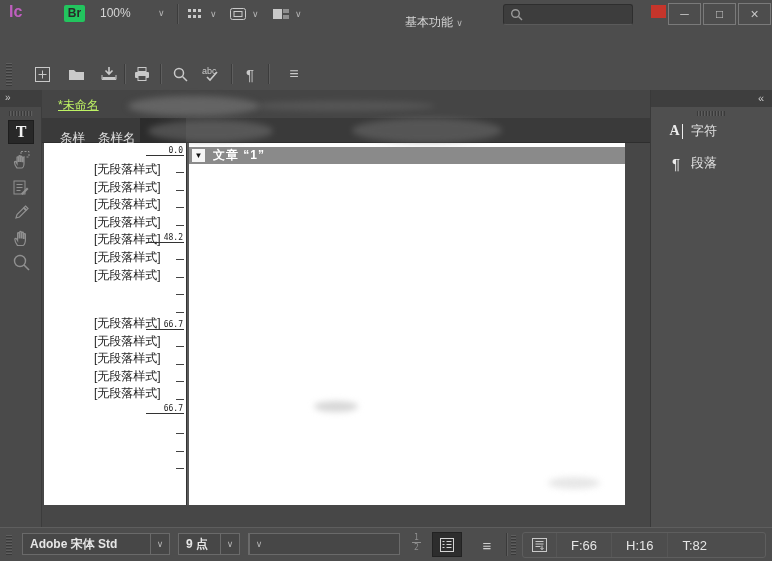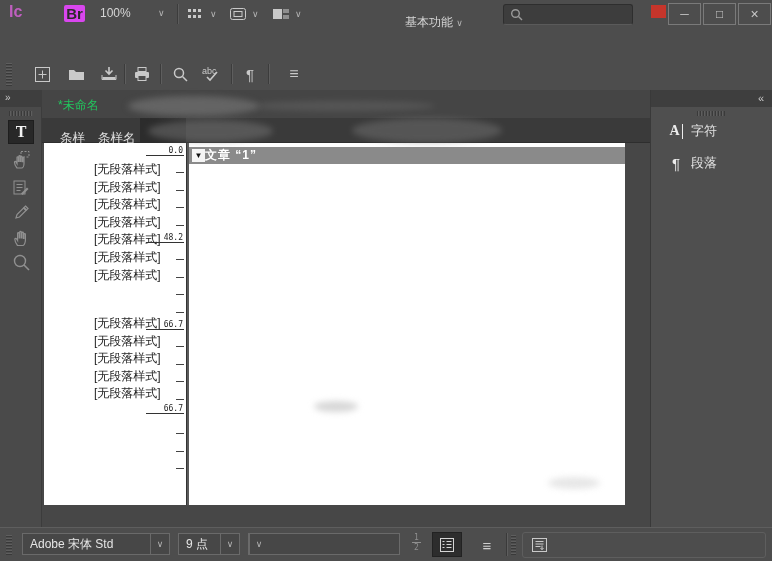--- a/index.html
+++ b/index.html
@@ -4,22 +4,22 @@
 <style>
   html,body{margin:0;padding:0;background:#2b2b2b;}
   .app{position:relative;width:772px;height:561px;background:#4d4d4d;
        font-family:"Liberation Sans",sans-serif;overflow:hidden;color:#e0e0e0;
        -webkit-user-select:none;user-select:none;}
   .abs{position:absolute;}
 
   
   .titlebar{position:absolute;left:0;top:0;width:772px;height:28px;background:#4d4d4d;}
   .logo{position:absolute;left:9px;top:3px;font-size:16px;font-weight:bold;color:#bf5fbf;letter-spacing:0;}
-  .br-btn{position:absolute;left:64px;top:5px;width:21px;height:17px;background:#d946ef;color:#2a2a2a;
-          font-size:15px;font-weight:bold;text-align:center;line-height:17px;border-radius:2px;}
+  .br-btn{position:absolute;left:64px;top:5px;width:21px;height:17px;background:#22c55e;color:#2a2a2a;
+          font-size:12px;font-weight:bold;text-align:center;line-height:17px;border-radius:2px;}
   .zoom-ctl{position:absolute;left:100px;top:6px;font-size:12px;color:#d6d6d6;}
   .chev{font-size:9px;color:#b5b5b5;}
   .tb-sep{position:absolute;top:4px;width:1px;height:20px;background:#3c3c3c;border-right:1px solid #5c5c5c;}
   .tb-group{position:absolute;top:5px;height:18px;display:flex;align-items:center;gap:5px;}
   .ws-switch{position:absolute;left:405px;top:6px;font-size:12px;color:#d6d6d6;margin-top:8px;}
   .searchbox{position:absolute;left:503px;top:4px;width:128px;height:19px;background:#3d3d3d;
              border:1px solid #2e2e2e;border-bottom-color:#5a5a5a;border-radius:3px;display:flex;align-items:center;}
   .searchbox input{background:transparent;border:0;outline:0;color:#ddd;font-size:11px;width:100px;
              font-family:"Liberation Sans",sans-serif;}
   .red-ind{position:absolute;left:651px;top:5px;width:15px;height:13px;background:#c5352b;}
@@ -45,52 +45,52 @@
   .tools-panel{position:absolute;left:0;top:0;width:42px;height:437px;background:#4a4a4a;border-right:1px solid #3c3c3c;box-sizing:border-box;}
   .tools-header{position:absolute;left:0;top:0;width:42px;height:17px;background:#3e3e3e;color:#c9c9c9;
                 font-size:10px;line-height:16px;padding-left:5px;box-sizing:border-box;}
   .tool-slot{position:absolute;left:8px;width:26px;height:24px;display:flex;align-items:center;justify-content:center;}
   .tool-selected{background:#282828;border:1px solid #1e1e1e;box-sizing:border-box;}
   .type-glyph{font-family:"Liberation Serif",serif;font-weight:bold;font-size:16px;color:#f2f2f2;}
 
   
   .doc-area{position:absolute;left:42px;top:0;width:608px;height:437px;}
   .doc-tabstrip{position:absolute;left:0;top:0;width:608px;height:28px;background:#454545;}
-  .doc-tab-title{position:absolute;left:16px;top:7px;font-size:12px;color:#22c55e;}
+  .doc-tab-title{position:absolute;left:16px;top:7px;font-size:12px;color:#bef264;text-decoration:underline;}
   .view-tabs{position:absolute;left:0;top:28px;width:608px;height:25px;background:#3a3a3a;border-bottom:1px solid #2e2e2e;box-sizing:border-box;}
   .view-tab{position:absolute;top:8px;height:25px;line-height:25px;font-size:12.5px;color:#e0e0e0;}
   .ruler-head{position:absolute;left:98px;top:0;width:46px;height:25px;background:#2c2c2c;}
   .galley{position:absolute;left:2px;top:53px;width:581px;height:362px;background:#ffffff;}
   .style-col{position:absolute;left:0;top:0;width:142px;height:362px;}
   .style-row{position:absolute;left:6px;font-size:12px;color:#1f1f1f;white-space:nowrap;margin-left:44px;}
   .col-sep{position:absolute;left:142px;top:0;width:3px;height:362px;background:#5a5a5a;border-left:1px solid #333;box-sizing:border-box;}
   .story-col{position:absolute;left:145px;top:0;width:436px;height:362px;}
   .story-bar{position:absolute;left:0;top:4px;width:436px;height:17px;background:#8a8a8a;display:flex;align-items:center;}
   .story-tri{width:13px;height:13px;background:#f5f5f5;margin-left:3px;text-align:center;line-height:13px;font-size:8px;color:#111;}
-  .story-label{margin-left:0;font-size:12px;font-weight:bold;color:#ffffff;letter-spacing:1px;}
+  .story-label{margin-left:8px;font-size:12px;font-weight:bold;color:#ffffff;letter-spacing:1px;}
   .ruler-tick{position:absolute;height:1px;width:8px;background:#444;right:2px;}
   .ruler-major{position:absolute;right:2px;width:38px;border-bottom:1px solid #333;}
   .ruler-major span{position:absolute;right:1px;top:-9px;font-size:8px;color:#222;font-family:"DejaVu Sans Mono",monospace;}
   .corner-icon{position:absolute;left:575px;top:409px;}
 
   
   .right-panel{position:absolute;left:650px;top:0;width:122px;height:437px;background:#4f4f4f;border-left:1px solid #393939;box-sizing:border-box;}
   .rp-header{position:absolute;left:0;top:0;width:121px;height:17px;background:#3e3e3e;}
   .rp-collapse{position:absolute;right:8px;top:0;font-size:11px;color:#c9c9c9;line-height:16px;}
   .rp-item{position:absolute;left:0;width:121px;height:30px;display:flex;align-items:center;}
   .rp-icon{width:30px;margin-left:10px;display:flex;align-items:center;justify-content:center;}
   .rp-label{font-size:13px;color:#e2e2e2;}
   .char-A{font-size:14px;font-weight:bold;color:#ececec;font-family:"Liberation Serif",serif;}
   .cursorbar{display:inline-block;width:1px;height:15px;background:#ececec;margin-left:2px;}
   .pilcrow-big{font-size:15px;color:#ececec;}
 
   
   .statusbar{position:absolute;left:0;top:527px;width:772px;height:34px;background:#4d4d4d;border-top:1px solid #5e5e5e;box-sizing:border-box;}
   .combo{position:absolute;top:5px;height:22px;border:1px solid #6a6a6a;background:#474747;display:flex;align-items:center;box-sizing:border-box;}
-  .combo .val{flex:1;font-size:12px;color:#e6e6e6;padding-left:7px;white-space:nowrap;overflow:hidden;}
+  .combo .val{flex:1;font-size:12px;color:#e6e6e6;padding-left:7px;white-space:nowrap;overflow:hidden;font-weight:bold;}
   .combo .dd{width:18px;height:100%;border-left:1px solid #6a6a6a;display:flex;align-items:center;justify-content:center;}
   .half-icon{position:absolute;left:412px;top:6px;display:flex;flex-direction:column;align-items:center;
              font-size:8px;line-height:7px;color:#8f8f8f;font-family:"DejaVu Sans Mono",monospace;}
   .half-icon .bar{width:9px;height:1px;background:#8f8f8f;margin:1px 0;}
   .press-btn{position:absolute;left:432px;top:4px;width:30px;height:25px;background:#2d2d2d;border:1px solid #222;
              box-sizing:border-box;display:flex;align-items:center;justify-content:center;}
   .menu-glyph{font-size:15px;color:#cfcfcf;}
   .stats-group{position:absolute;left:522px;top:4px;width:244px;height:26px;border:1px solid #5e5e5e;border-radius:3px;
                display:flex;align-items:center;box-sizing:border-box;}
   .stat-cell{height:100%;display:flex;align-items:center;padding:0 14px;border-left:1px solid #565656;
@@ -397,20 +397,25 @@
     <div class="abs grip-v" style="left:511px;top:7px;width:5px;height:20px;"></div>
 
     <div class="stats-group">
       <div class="stat-icon-cell">
         <svg width="17" height="16">
           <rect x="1.5" y="1.5" width="14" height="13" fill="none" stroke="#c9c9c9"></rect>
           <path d="M4.5 4.5 h8 M4.5 7 h8 M4.5 9.5 h5" stroke="#c9c9c9"></path>
           <path d="M11 8.5 v4 M9.5 11 l1.5 1.7 1.5-1.7" fill="none" stroke="#c9c9c9"></path>
         </svg>
       </div>
+      <div id="stat-cells" style="display:flex;height:100%;flex:1;">
+          <div class="stat-cell">F:66</div>
+          <div class="stat-cell">H:16</div>
+          <div class="stat-cell">T:82</div>
+        </div>
     </div>
   </div>
 
   <div class="smudge dark" style="left:128px;top:96px;width:130px;height:20px;"></div>
   <div class="smudge dark" style="left:250px;top:101px;width:185px;height:10px;opacity:.55;"></div>
   <div class="smudge dark" style="left:148px;top:120px;width:125px;height:22px;opacity:.8;"></div>
   <div class="smudge dark" style="left:352px;top:118px;width:150px;height:25px;opacity:.75;"></div>
   <div class="smudge light" style="left:314px;top:401px;width:44px;height:11px;"></div>
   <div class="smudge light" style="left:548px;top:477px;width:52px;height:12px;opacity:.6;"></div>
 

